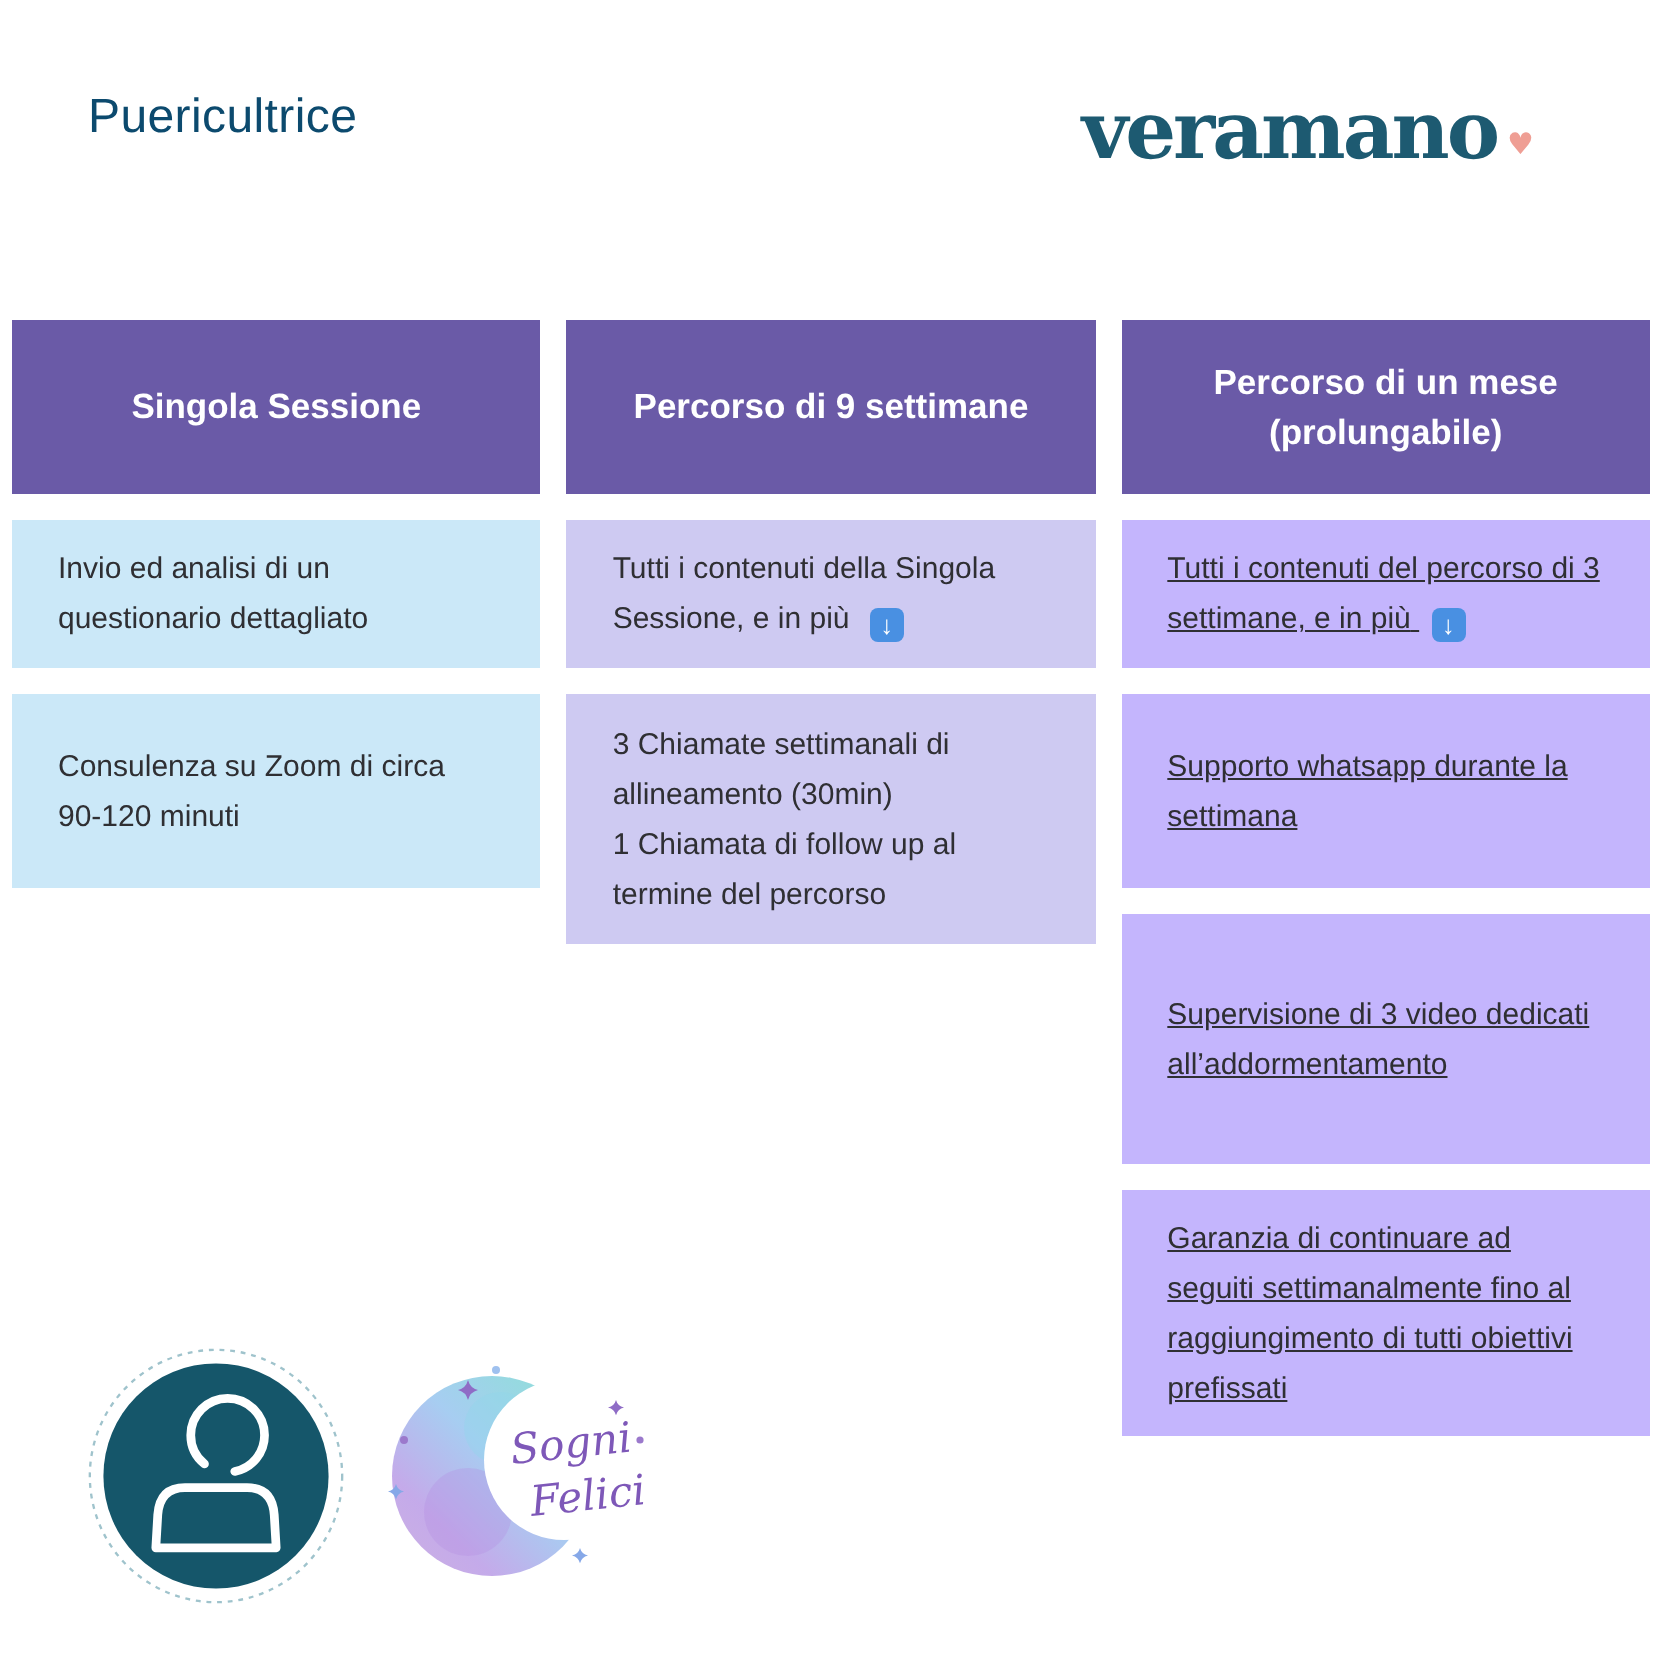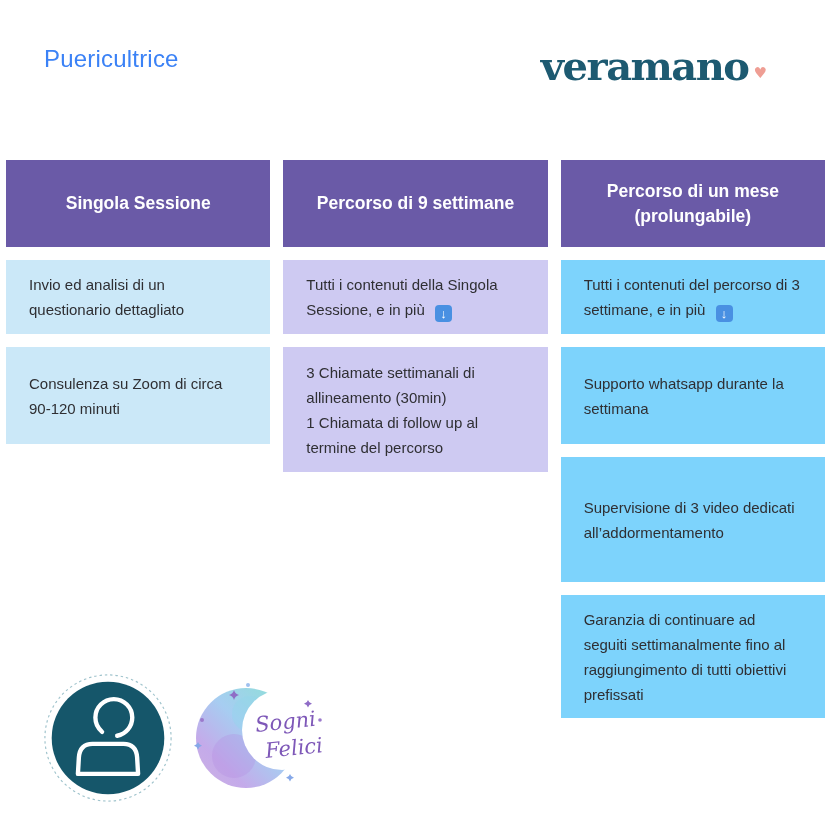--- a/index.html
+++ b/index.html
@@ -1,20 +1,20 @@
 <!DOCTYPE html>
 <html><head>
 <meta charset="utf-8">
 <style>
   html,body{margin:0;padding:0;background:#ffffff;}
   body{font-family:"Liberation Sans", sans-serif;}
   .canvas{position:relative;width:831px;height:831px;background:#ffffff;overflow:hidden;margin:0 auto;}
 
   
-  .titles{position:absolute;left:44px;top:44px;color:#3b82f6;}
+  .titles{position:absolute;left:44px;top:44px;color:#0c4a6e;}
   .profession{font-size:24px;font-weight:500;letter-spacing:.2px;line-height:30px;}
   .name{font-size:28px;font-weight:800;letter-spacing:.4px;line-height:34px;}
   .brand{position:absolute;right:64px;top:42px;color:#1d5a71;
          font-family:"DejaVu Serif", serif;font-weight:700;font-size:40px;
          letter-spacing:-1.5px;line-height:48px;}
   .brand .heart{font-family:"DejaVu Sans", sans-serif;font-size:15px;color:#ef9e94;
                 margin-left:5px;letter-spacing:0;vertical-align:2px;}
 
   
   .table{position:absolute;left:6px;right:6px;top:160px;
@@ -24,21 +24,21 @@
               display:flex;align-items:center;justify-content:center;text-align:center;
               font-size:17.5px;font-weight:700;line-height:25px;padding:0 14px;box-sizing:border-box;}
   .cell{display:flex;align-items:center;box-sizing:border-box;
         padding:10px 23px;font-size:15px;line-height:25px;color:#2f2f33;}
   .cell-inner{width:100%;white-space:pre-line;}
   .align-left .cell-inner{text-align:left;}
   .align-center .cell-inner{}
   .r0{height:74px;} .r1{height:97px;} .r2{height:125px;} .r3{height:123px;}
   .col1-bg{background:#cbe8f8;}
   .col2-bg{background:#cecaf2;}
-  .col3-bg{background:#7dd3fc;}
+  .col3-bg{background:#c4b5fd;text-decoration:underline;}
   .arrow-badge{display:inline-flex;width:17px;height:17px;background:#4990e2;color:#ffffff;
                border-radius:4px;align-items:center;justify-content:center;
                font-size:13px;font-weight:700;margin-left:6px;vertical-align:-3px;}
 
   
   .person-badge{position:absolute;left:42px;top:672px;}
   .sogni-logo{position:absolute;left:190px;top:676px;}
   .sogni-text{font-family:"DejaVu Serif", serif;font-style:italic;fill:#7e58b8;font-size:21px;}
 </style>
 </head>

